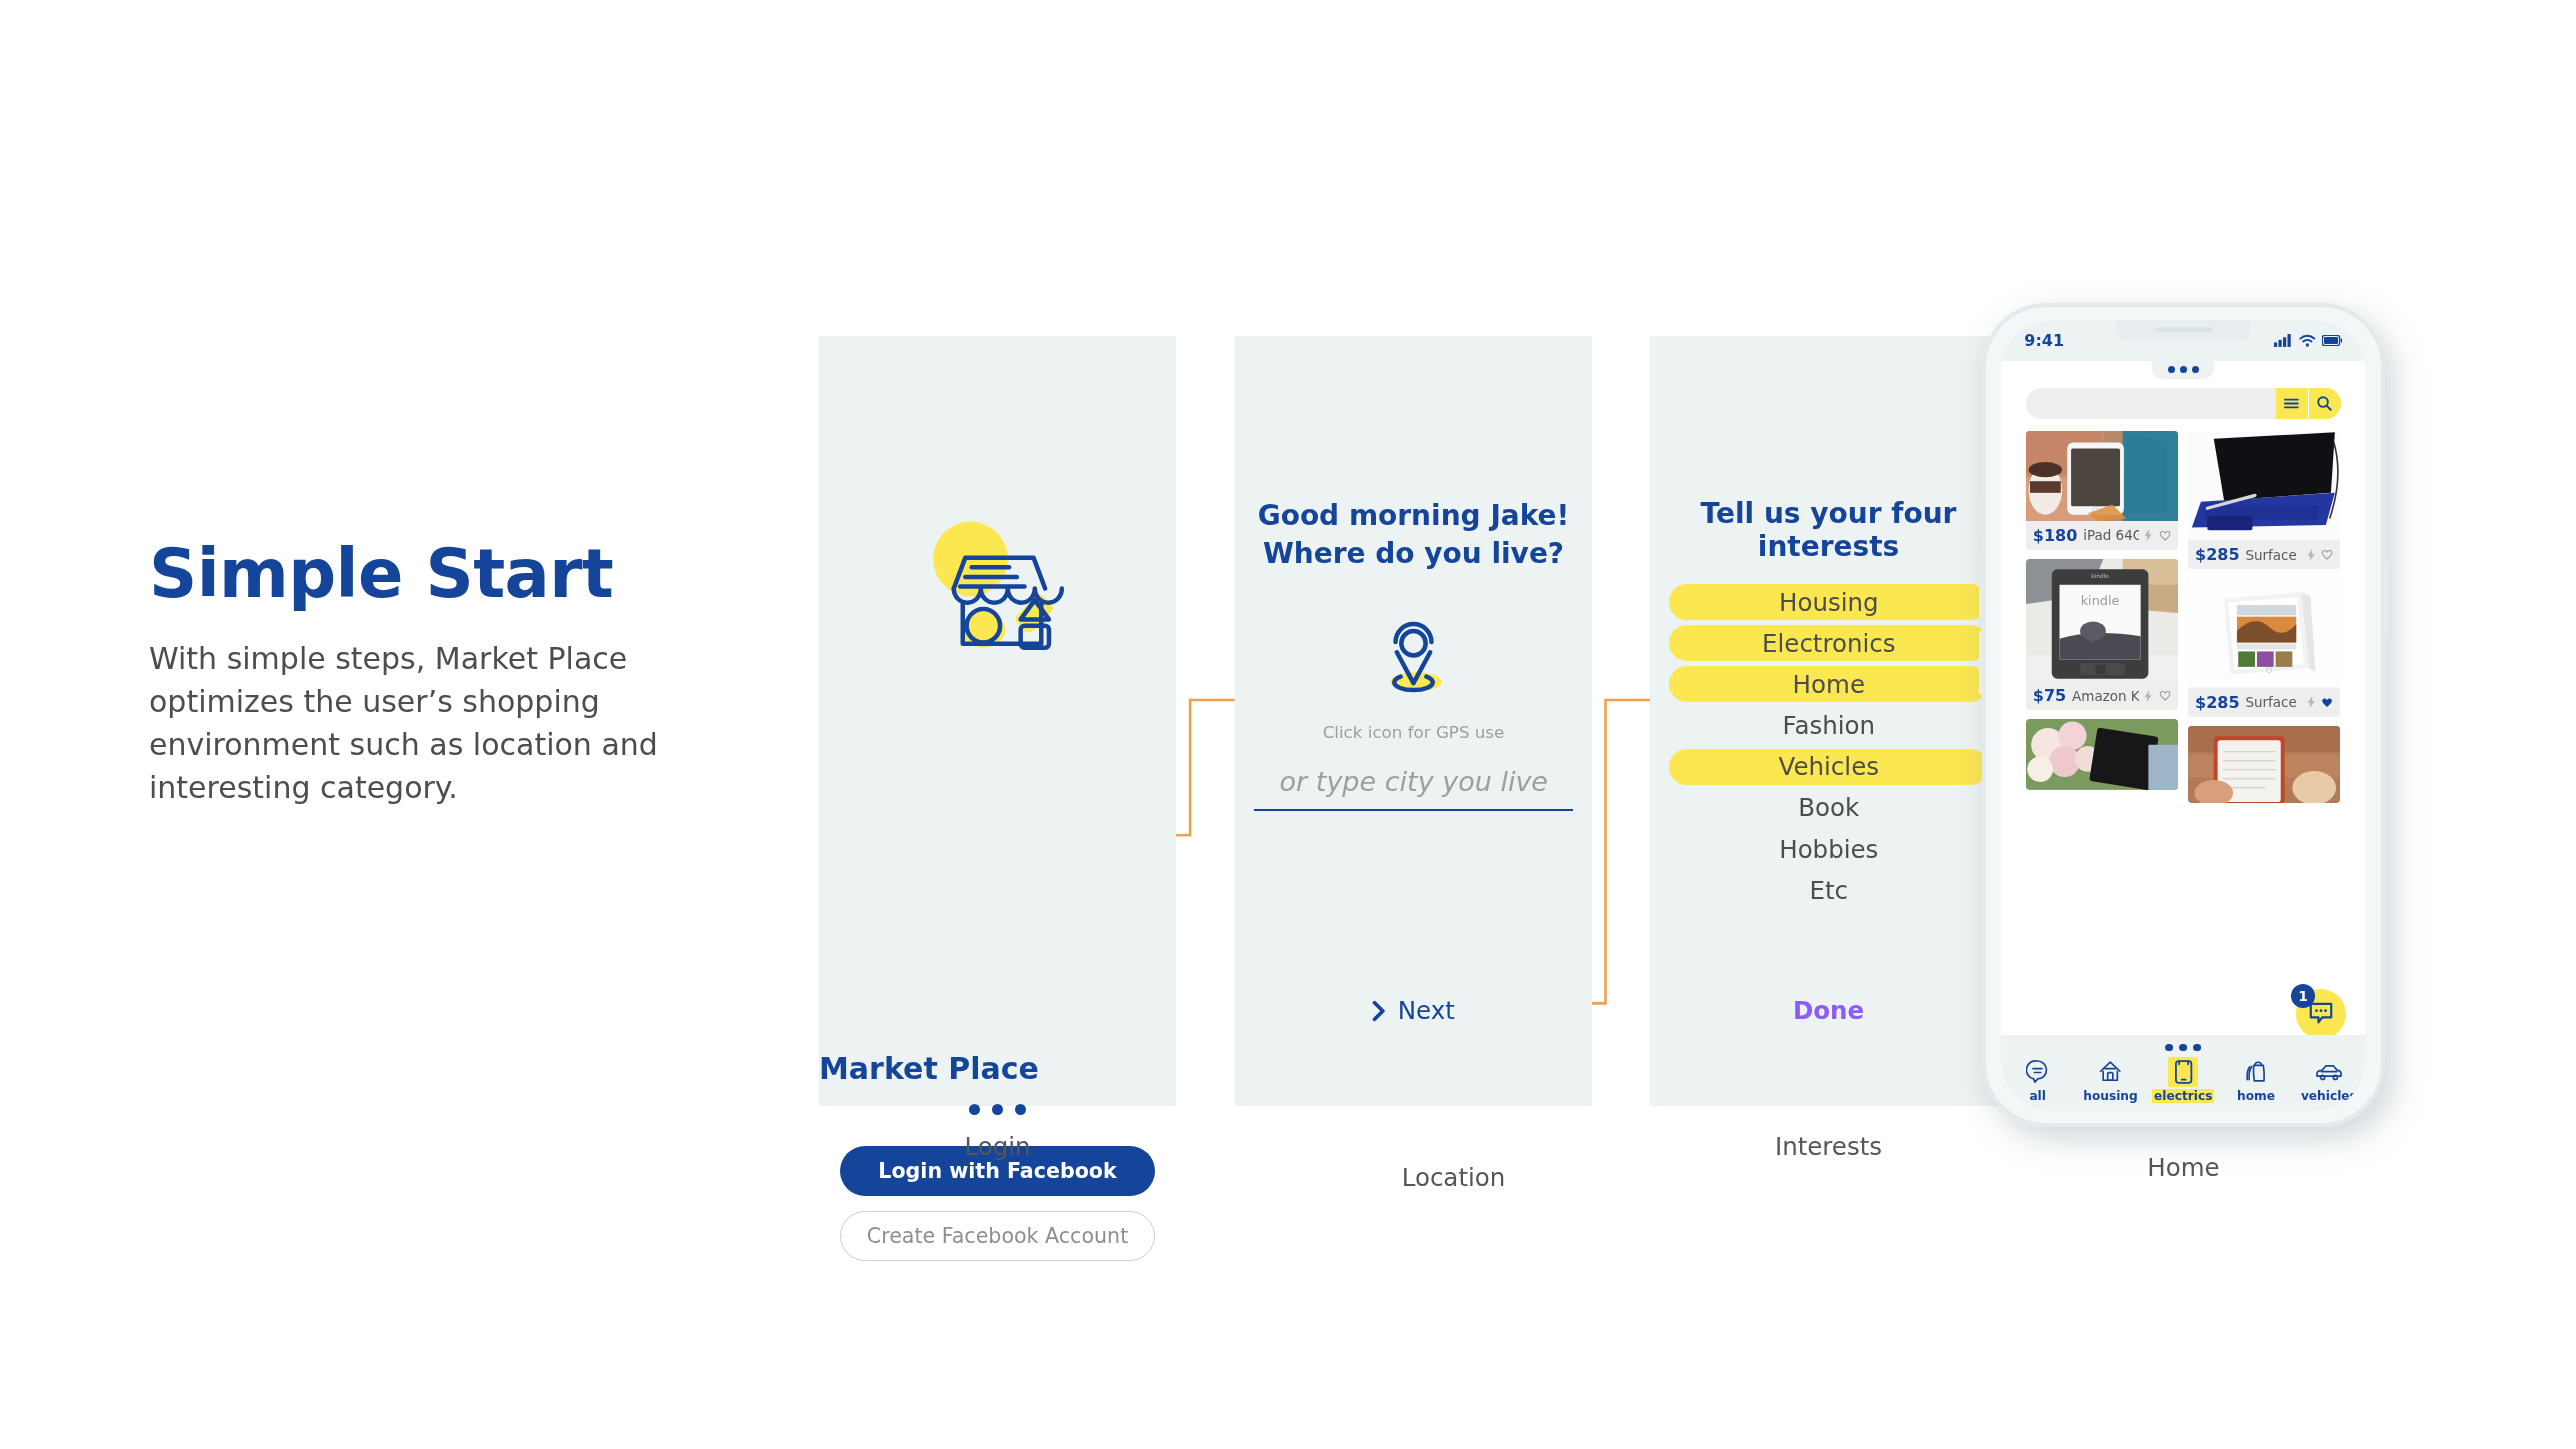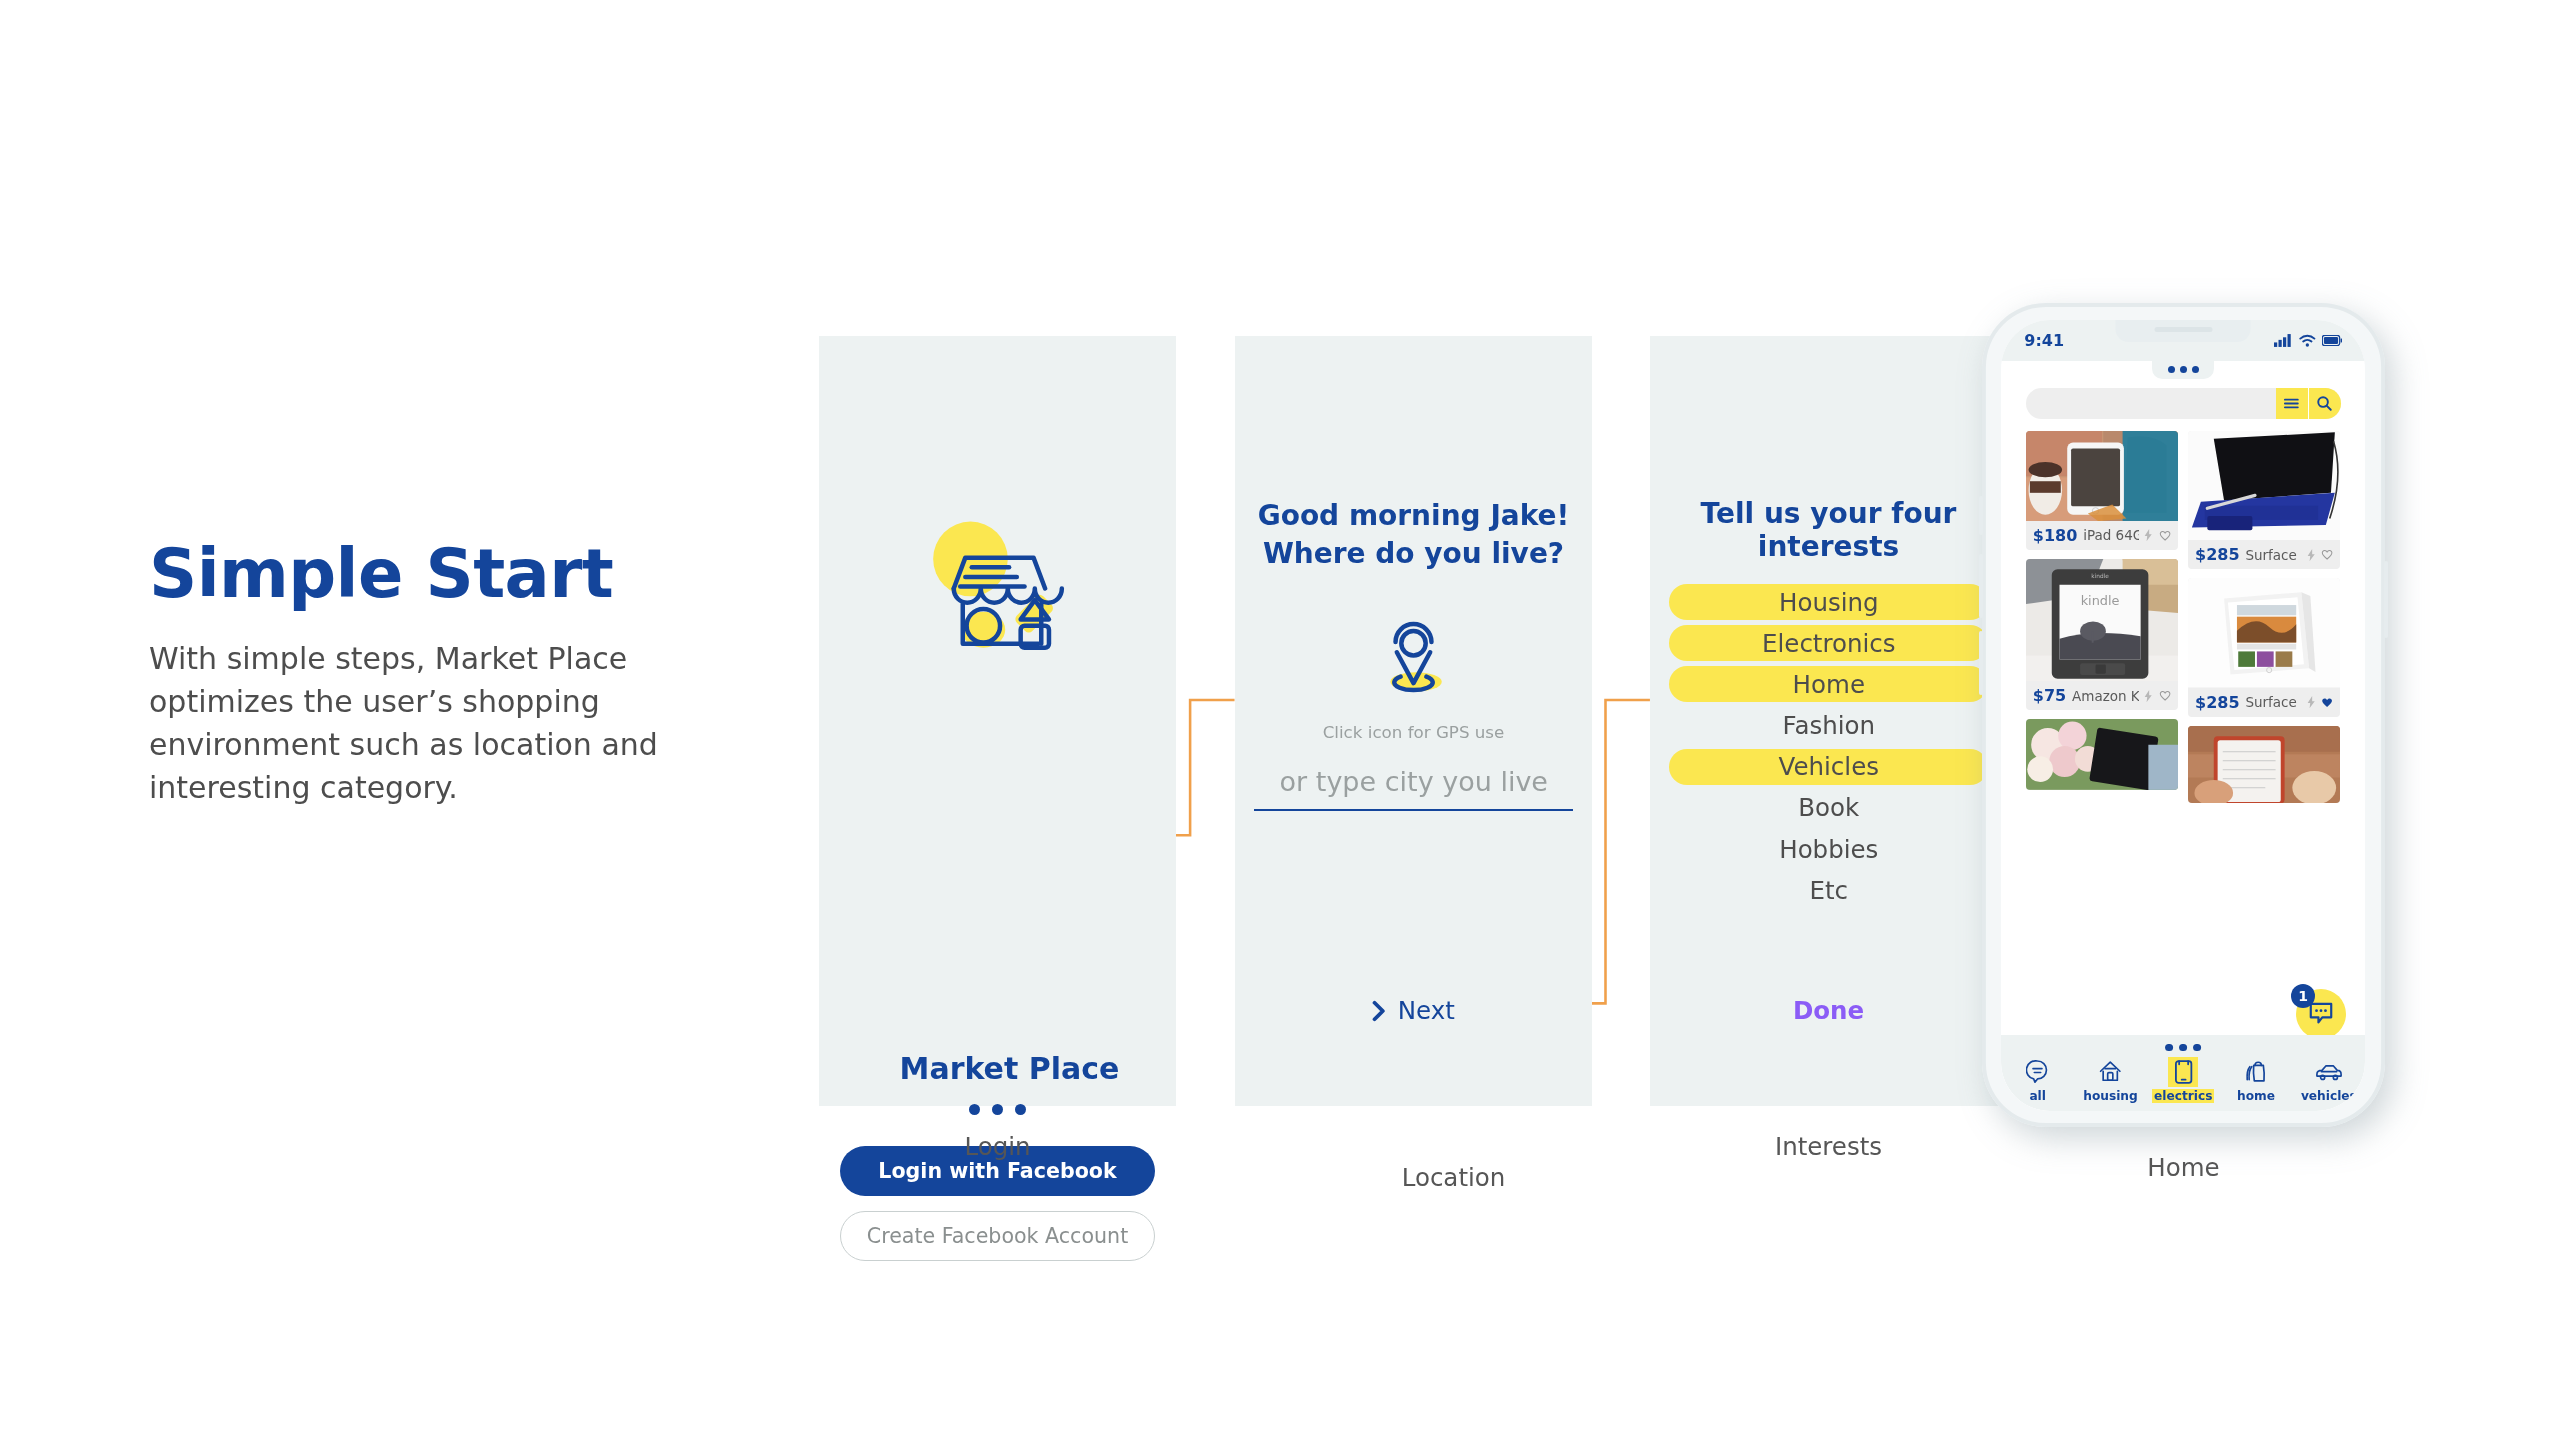--- a/index.html
+++ b/index.html
@@ -17,21 +17,21 @@
 
   
   .panel { position:absolute; background:#edf2f2; }
   .caption { position:absolute; font-size:24.5px; color:#565656;
              font-family:"DejaVu Sans", sans-serif; text-align:center; }
 
   
   #panel-login { left:819px; top:336px; width:357px; height:770px; }
   .logo-wrap { position:absolute; left:0; top:147px; width:357px; height:206px; }
   .logo-svg { display:block; margin:0 auto; }
-  .brand { position:absolute; left:12px; top:715px; width:100%; text-align:center; }
+  .brand { position:absolute; left:0; top:715px; width:100%; text-align:left; }
   .brand-name { font-size:30px; font-weight:700; color:#14459b;
                 font-family:"DejaVu Sans", sans-serif; }
   .dots3 { position:absolute; left:0; top:0; width:100%; display:flex;
            justify-content:center; gap:11.6px; }
   .dots3 i { width:11px; height:11px; border-radius:50%; background:#14459b; display:block; }
   .btn-primary { position:absolute; left:21px; top:810px; width:315px; height:50px;
                  border-radius:25px; background:#14459b; color:#fff; font-size:20.6px;
                  font-weight:700; display:flex; align-items:center; justify-content:center;
                  font-family:"DejaVu Sans", sans-serif; }
   .btn-ghost { position:absolute; left:21px; top:875px; width:315px; height:50px;
@@ -43,21 +43,21 @@
   #panel-location { left:1235px; top:336px; width:357px; height:770px; }
   .loc-title { position:absolute; left:0; top:161px; width:100%; text-align:center;
                font-size:28px; line-height:1.35; font-weight:700; color:#14459b;
                font-family:"DejaVu Sans", sans-serif; }
   .pin-wrap { position:absolute; left:0; top:270px; width:100%; display:flex; justify-content:center; }
   .gps-hint { position:absolute; left:0; top:386px; width:100%; text-align:center;
               font-size:16.7px; color:#9aa0a0; font-family:"DejaVu Sans", sans-serif; }
   .city-field { position:absolute; left:19.3px; top:430px; width:319px; }
   .city-input { width:100%; font-size:27px; color:#9aa0a0; text-align:center;
                 padding-bottom:11.6px; border-bottom:2.6px solid #14459b;
-                font-family:"DejaVu Sans", sans-serif; }
+                font-family:"DejaVu Sans", sans-serif;font-style:italic; }
   .next-row { position:absolute; left:0; top:660px; width:100%;
               display:flex; align-items:center; justify-content:center; gap:11.6px;
               color:#14459b; font-size:24.5px; font-weight:400;
               font-family:"DejaVu Sans", sans-serif; }
 
   
   #panel-interests { left:1650px; top:336px; width:357px; height:770px; }
   .int-title { position:absolute; left:0; top:161px; width:100%; text-align:center;
                font-size:28px; font-weight:700; color:#14459b;
                font-family:"DejaVu Sans", sans-serif; }

